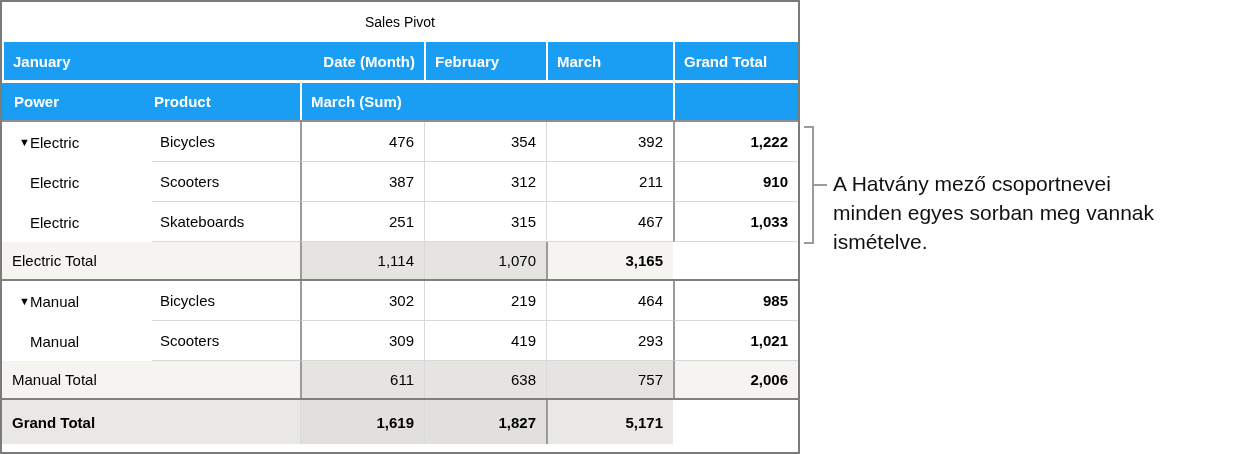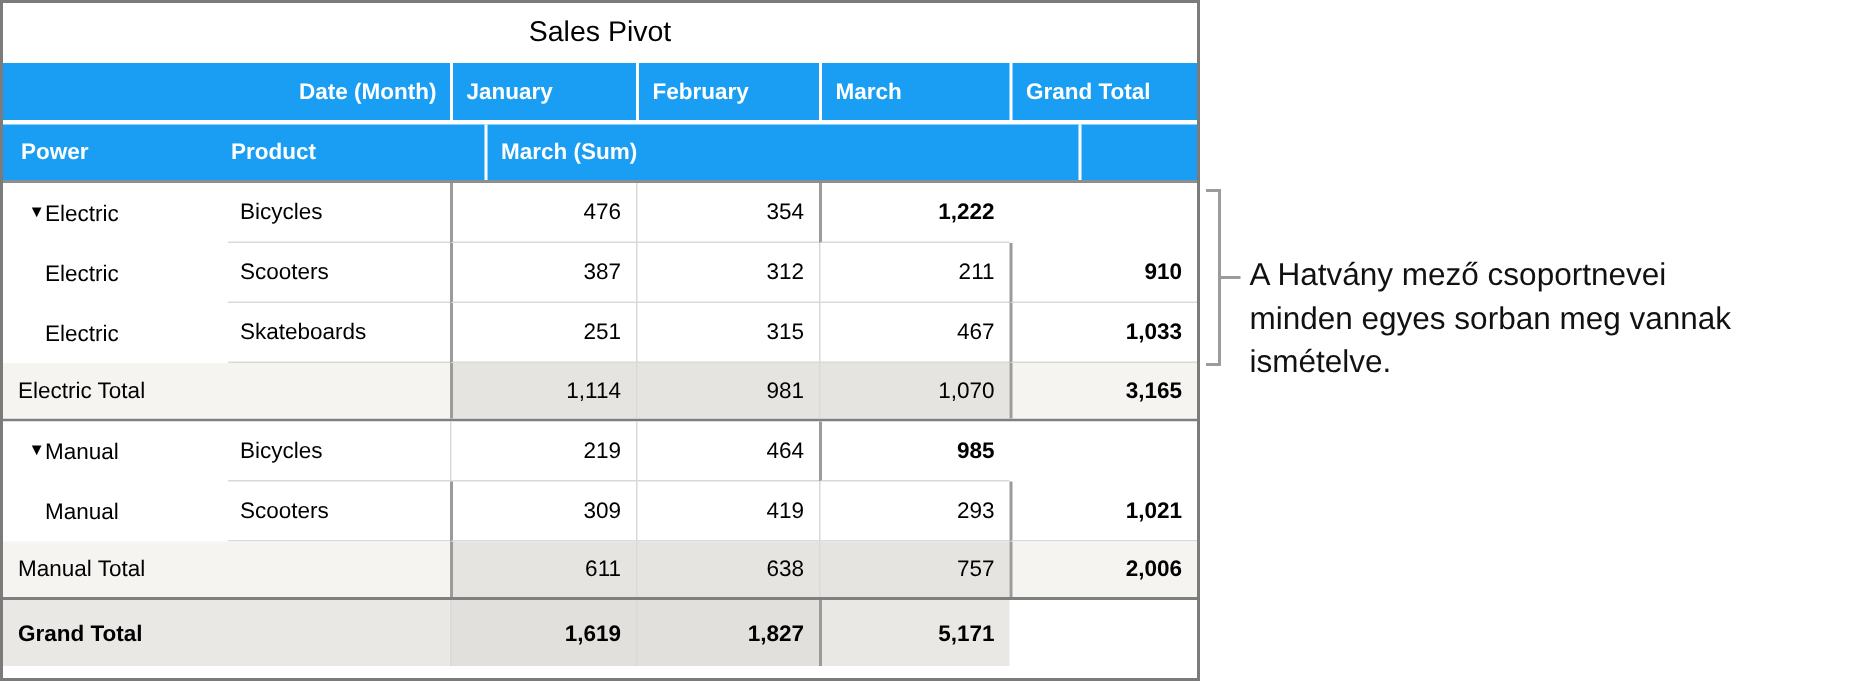--- a/index.html
+++ b/index.html
@@ -25,28 +25,28 @@
   }
   .canvas{position:absolute;left:0;top:0;width:1242px;height:454px;background:#fff;}
 
   
   .ptable{
     position:absolute;left:0;top:0;width:800px;height:454px;
     border:2px solid var(--table-border);background:#fff;
   }
   .title-row{
     height:40px;display:flex;align-items:center;justify-content:center;
-    font-size:19px;color:var(--text-black);background:#fff;
+    font-size:14px;color:var(--text-black);background:#fff;
   }
   .hrow{
     display:grid;background:var(--header-blue);
     color:var(--header-text);font-weight:bold;font-size:15px;
   }
   .hrow1{grid-template-columns:298px 124px 122px 127px 125px;height:38px;}
-  .hrow2{grid-template-columns:298px 373px 125px;height:39px;border-bottom:2px solid var(--header-bottom-line);gap:23px;}
+  .hrow2{grid-template-columns:298px 373px 125px;height:39px;border-bottom:2px solid var(--header-bottom-line);}
   .hgap{height:3px;background:#fff;}
   .hcell{display:flex;align-items:center;overflow:hidden;white-space:nowrap;}
   .hcell.sep{border-left:2px solid #fff;padding-left:9px;}
   .datecell{justify-content:flex-end;padding-right:9px;}
   .powprod{position:relative;padding-left:12px;}
   .prodlabel{position:absolute;left:152px;}
 
   
   .trow{display:grid;grid-template-columns:150px 148px 124px 122px 127px 125px;font-size:15px;background:#fff;}
   .trow.data{height:40px;}
@@ -82,23 +82,23 @@
 </style>
 </head>
 <body>
 
 <div class="canvas">
 
   <div class="ptable">
     <div class="title-row">Sales Pivot</div>
 
     <div class="hrow hrow1">
+      <div class="hcell sep">January</div>
+
       <div class="hcell datecell">Date (Month)</div>
-
-      <div class="hcell sep">January</div>
         <div class="hcell sep">February</div>
         <div class="hcell sep">March</div>
         <div class="hcell sep" id="gt-header">Grand Total</div>
     </div>
 
     <div class="hgap"></div>
 
     <div class="hrow hrow2">
       <div class="hcell powprod">
         <span>Power</span>
@@ -110,20 +110,21 @@
 
     <div id="rows">
         <div class="trow data">
           <div class="cell power">
             <div class="tri">▼</div>
             <span class="plabel">Electric</span>
           </div>
           <div class="cell product">Bicycles</div>
           <div class="cell num m0">476</div>
           <div class="cell num m1">354</div>
+          <div class="cell num m2">392</div>
           <div class="cell num gt">1,222</div>
         </div>
         <div class="trow data">
           <div class="cell power">
             <span class="plabel">Electric</span>
           </div>
           <div class="cell product">Scooters</div>
           <div class="cell num m0">387</div>
           <div class="cell num m1">312</div>
           <div class="cell num m2">211</div>
@@ -135,30 +136,30 @@
           </div>
           <div class="cell product">Skateboards</div>
           <div class="cell num m0">251</div>
           <div class="cell num m1">315</div>
           <div class="cell num m2">467</div>
           <div class="cell num gt">1,033</div>
         </div>
         <div class="trow subtotal">
           <div class="cell labelspan">Electric Total</div>
           <div class="cell num m0">1,114</div>
-          <div class="cell num m1">981</div>
           <div class="cell num m2">1,070</div>
           <div class="cell num gt">3,165</div>
         </div>
         <div class="trow data">
           <div class="cell power">
             <div class="tri">▼</div>
             <span class="plabel">Manual</span>
           </div>
           <div class="cell product">Bicycles</div>
+          <div class="cell num m0">302</div>
           <div class="cell num m1">219</div>
           <div class="cell num m2">464</div>
           <div class="cell num gt">985</div>
         </div>
         <div class="trow data">
           <div class="cell power">
             <span class="plabel">Manual</span>
           </div>
           <div class="cell product">Scooters</div>
           <div class="cell num m0">309</div>

